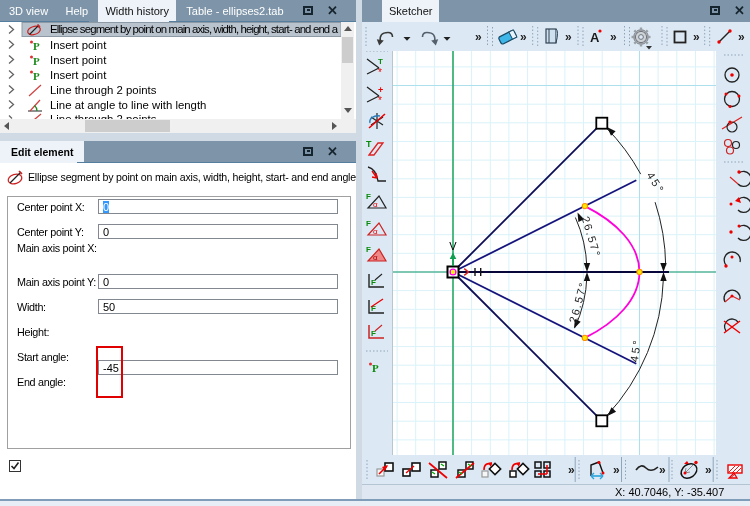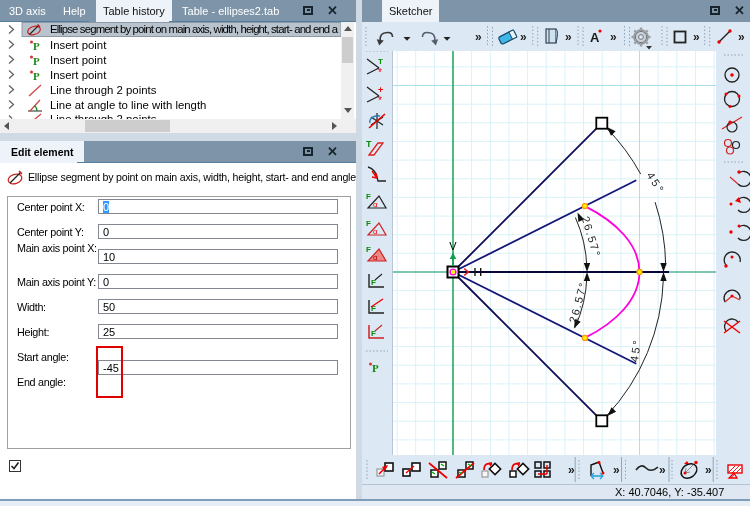--- a/index.html
+++ b/index.html
@@ -17,23 +17,23 @@
 .lbl { position:absolute; left:17px; font-size:10.8px; letter-spacing:-0.3px; color:#000; white-space:nowrap; }
 .ibox { position:absolute; left:98px; width:240px; height:15px; border:1px solid #828790; background:#fff; font-size:11px; line-height:14px; padding-left:4px; color:#000; }
 </style>
 </head>
 <body>
 <div id="app">
 
 <div class="abs" style="left:0;top:0;width:356px;height:499px;background:#fff;">
 
   <div class="abs tabbar" style="left:0;top:0;width:356px;height:22px;">
-    <div class="tab" style="padding-left:9px;">3D axis</div>
+    <div class="tab" style="padding-left:9px;">3D view</div>
     <div class="tab">Help</div>
-    <div class="tab active">Table history</div>
+    <div class="tab active">Width history</div>
     <div class="tab">Table - ellipses2.tab</div>
     <div class="maxi" style="left:303px;">
           <i></i>
         </div>
     <div class="xbtn" style="left:327px;">✕</div>
     <div class="abs" style="left:0;top:21px;width:89px;height:1px;background:#547d9e;"></div>
     <div class="abs" style="left:169px;top:21px;width:187px;height:1px;background:#547d9e;"></div>
   </div>
 
   <div class="abs" style="left:0;top:22px;width:356px;height:111px;background:#fff;overflow:hidden;">
@@ -124,27 +124,25 @@
     </svg>
     <div class="abs" style="left:28px;top:8px;font-size:10.6px;letter-spacing:-0.2px;white-space:nowrap;">Ellipse segment by point on main axis, width, height, start- and end angle</div>
 
     <div class="abs" style="left:7px;top:33px;width:344px;height:253px;border:1px solid #a0a0a0;"></div>
 
     <div class="lbl" style="top:38px;">Center point X:</div>
     <div class="ibox" style="top:36px;"><span style="background:#3399ff;color:#fff;">0</span></div>
     <div class="lbl" style="top:63px;">Center point Y:</div>
     <div class="ibox" style="top:61px;">0</div>
     <div class="lbl" style="top:79px;">Main axis point X:</div>
-    <div class="ibox" style="top:86px;">10</div>
     <div class="lbl" style="top:113px;">Main axis point Y:</div>
     <div class="ibox" style="top:111px;">0</div>
     <div class="lbl" style="top:138px;">Width:</div>
     <div class="ibox" style="top:136px;">50</div>
     <div class="lbl" style="top:163px;">Height:</div>
-    <div class="ibox" style="top:161px;">25</div>
     <div class="lbl" style="top:188px;">Start angle:</div>
     <div class="ibox" style="top:186px;margin-top:11px;">-45</div>
     <div class="lbl" style="top:213px;">End angle:</div>
 
     <div class="abs" style="left:96px;top:183px;width:27px;height:52px;border:2px solid #e00000;"></div>
 
     <div class="abs" style="left:9px;top:297px;width:12px;height:12px;border:1px solid #333;background:#fff;">
       <svg width="10" height="10" viewBox="0 0 10 10" style="position:absolute;left:0;top:0;">
             <path d="M1.5 5 L4 7.5 L8.5 1.5" fill="none" stroke="#222" stroke-width="1.6"></path>
           </svg>

